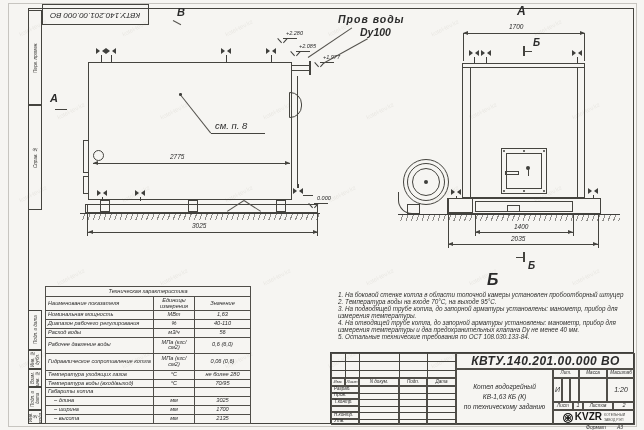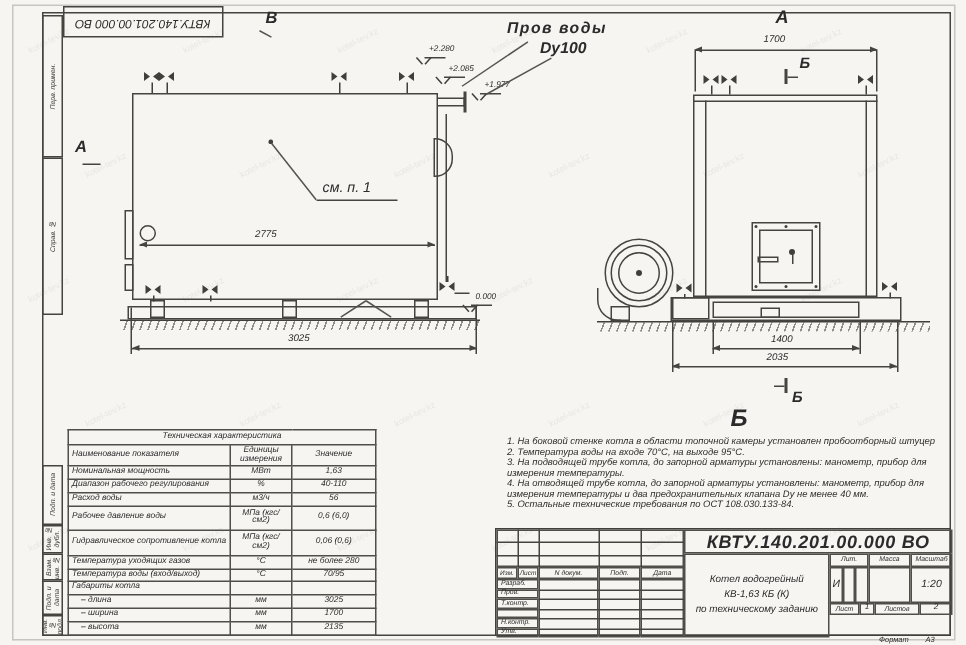--- a/index.html
+++ b/index.html
@@ -162,21 +162,21 @@
   <div class="vee" style="left:309px;top:203px;"></div>
 
   <div class="txt b" style="left:338px;top:14px;font-size:10.5px;letter-spacing:1px;">Пров воды</div>
   <div class="txt b" style="left:360px;top:27px;font-size:10.5px;">Dy100</div>
   <div class="lead" style="left:308px;top:57px;width:53px;transform:rotate(-34deg);"></div>
   <div class="lead" style="left:323px;top:63px;width:51px;transform:rotate(-29deg);"></div>
 
   <div class="dot" style="left:179px;top:93px;width:2.5px;height:2.5px;"></div>
   <div class="lead" style="left:181px;top:95px;width:48px;transform:rotate(51.7deg);"></div>
   <div class="ln" style="left:211px;top:133px;width:54px;height:1px;"></div>
-  <div class="txt" style="left:215px;top:121px;font-size:9.5px;">см. п. 1</div>
+  <div class="txt" style="left:215px;top:121px;font-size:9.5px;">см. п. 8</div>
 
   <div class="dim" style="left:93px;top:163px;width:197px;"></div>
   <div class="txt" style="left:170px;top:154px;font-size:6.5px;">2775</div>
 
   <div class="box" style="left:85px;top:204px;width:233px;height:9px;"></div>
   <div class="box" style="left:100px;top:200px;width:10px;height:12px;"></div>
   <div class="box" style="left:188px;top:200px;width:10px;height:12px;"></div>
   <div class="lead" style="left:244px;top:200px;width:20px;transform:rotate(33deg);"></div>
   <div class="lead" style="left:244px;top:200px;width:20px;transform:rotate(147deg);"></div>
   <div class="box" style="left:276px;top:200px;width:10px;height:12px;"></div>
@@ -389,17 +389,25 @@
     <div class="tc" style="left:231px;top:25px;width:8px;height:24px;"></div>
     <div class="tc" style="left:239px;top:25px;width:9px;height:24px;"></div>
     <div class="tc" style="left:248px;top:25px;width:28px;height:24px;"></div>
     <div class="tc" style="left:276px;top:25px;width:28px;height:24px;font-size:7px;">1:20</div>
 
     <div class="tc" style="left:222px;top:49px;width:20px;height:8px;font-size:4.6px;">Лист</div>
     <div class="tc" style="left:242px;top:49px;width:10px;height:8px;font-size:5.5px;">1</div>
     <div class="tc" style="left:252px;top:49px;width:30px;height:8px;font-size:4.6px;">Листов</div>
     <div class="tc" style="left:282px;top:49px;width:22px;height:8px;font-size:5.5px;">2</div>
 
+    <div class="tc" style="left:222px;top:57px;width:82px;height:15px;gap:2px;">
+      <span style="width:10px;height:10px;border-radius:50%;background:radial-gradient(circle,#1d1d1b 1.5px,#f6f5f2 2px,#1d1d1b 2.8px,#f6f5f2 3.4px,#1d1d1b 4.2px);"></span>
+      <span style="font-weight:bold;font-style:normal;font-size:10px;color:#161614;">KVZR</span>
+      <span style="display:flex;flex-direction:column;text-align:left;font-style:normal;font-size:3.4px;line-height:1.2;color:#4a4a46;">
+        <span>КОТЕЛЬНЫЙ</span>
+        <span>ЗАВОД РЭП</span>
+      </span>
+    </div>
   </div>
 
   <div class="txt" style="left:586px;top:424.5px;font-size:5px;">Формат</div>
   <div class="txt" style="left:617px;top:424.5px;font-size:5px;">А3</div>
 </div>
 
 </body></html>

